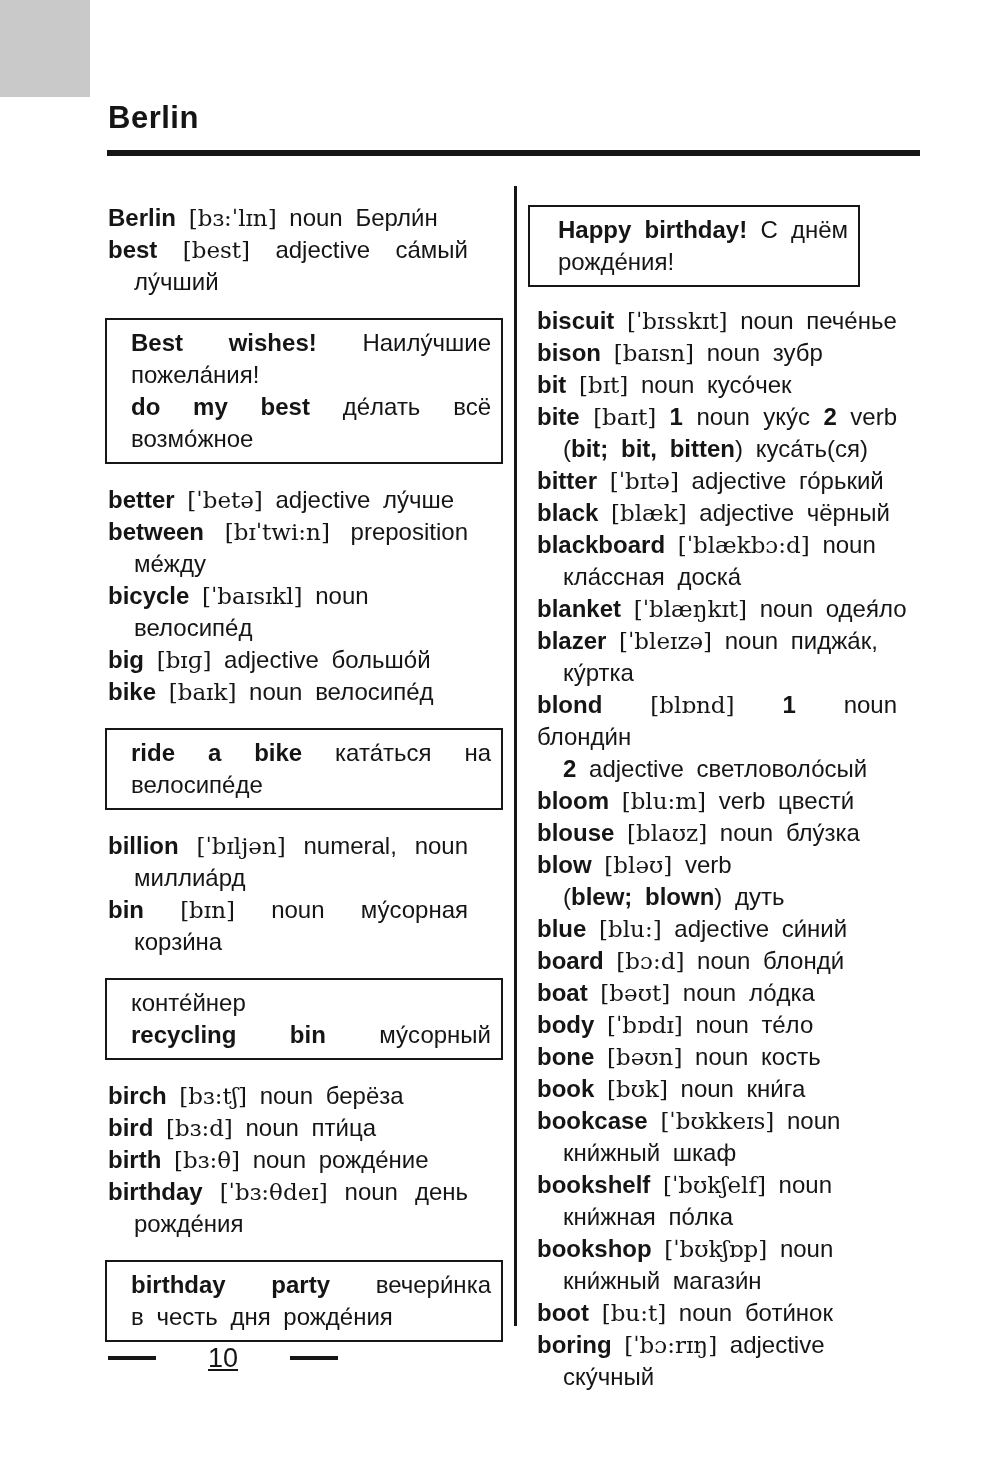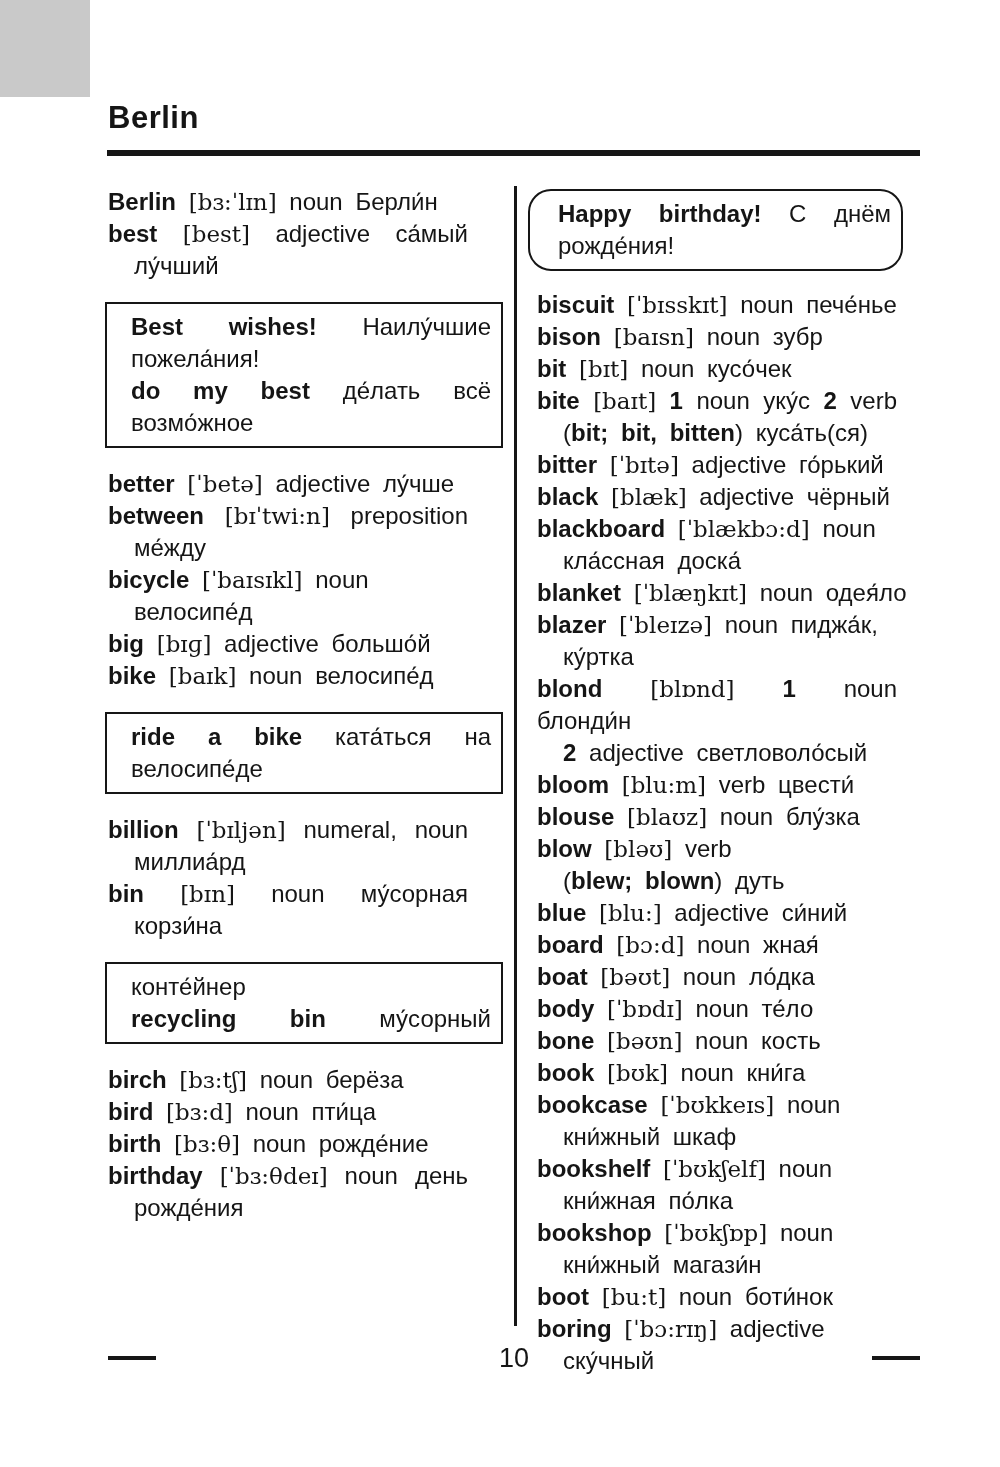--- a/index.html
+++ b/index.html
@@ -26,21 +26,21 @@
     position: absolute; left: 107px; top: 150px;
     width: 813px; height: 6px;
     background: #161616;
   }
   main { position: absolute; left: 0; top: 186px; width: 1000px; }
   .divider {
     position: absolute; left: 514px; top: 0;
     width: 3px; height: 1140px;
     background: #161616;
   }
-  .col { position: absolute; top: 0; }
+  .col { position: absolute; top: 16px; }
   .col-left  { left: 108px; width: 360px; }
   .col-right { left: 537px; width: 360px; }
 
   .line {
     font-size: 24px;
     line-height: 32px;
     white-space: nowrap;
     word-spacing: 6px;
   }
   .entry .line.cont { padding-left: 26px; }
@@ -59,30 +59,31 @@
   .seg-forms b { font-weight: 700; }
 
   .phrase-box {
     box-sizing: border-box;
     border: 2px solid #161616;
     width: 398px;
     margin: 20px 17px 20px -3px;
     padding: 7px 10px 7px 24px;
   }
   .col-right .phrase-box {
-    width: 375px;
+    width: 332px;
     margin: 3px 0 18px -9px;
     padding-left: 28px;
-    border-radius: 23px;
   }
 
   footer {
     position: absolute; left: 108px; top: 1340px;
     width: 812px;
-    display: flex; align-items: center; justify-content: space-between;
+    display: flex; align-items: center; justify-content: flex-start;
+    gap: 52px;
+    text-decoration: underline;
   }
   .footer-dash { width: 48px; height: 4px; background: #161616; }
   .page-number { font-size: 27px; line-height: 36px; }
 </style>
 </head>
 <body>
 
 <div class="corner-tab"></div>
 
 <h1 class="guide-word">Berlin</h1>
@@ -142,20 +143,24 @@
       <div class="entry">
         <div class="line"><span class="seg seg-hw">bird</span> <span class="seg seg-tr">[bɜ:d]</span> <span class="seg seg-pos">noun</span> <span class="seg seg-ru">пти́ца</span></div>
       </div>
       <div class="entry">
         <div class="line"><span class="seg seg-hw">birth</span> <span class="seg seg-tr">[bɜ:θ]</span> <span class="seg seg-pos">noun</span> <span class="seg seg-ru">рожде́ние</span></div>
       </div>
       <div class="entry">
         <div class="line stretch"><span class="seg seg-hw">birthday</span> <span class="seg seg-tr">[ˈbɜ:θdeɪ]</span> <span class="seg seg-pos">noun</span> <span class="seg seg-ru">день</span></div>
         <div class="line cont"><span class="seg seg-ru">рожде́ния</span></div>
       </div>
+      <div class="phrase-box">
+        <div class="line stretch"><span class="seg seg-bold">birthday party</span> <span class="seg seg-ru">вечери́нка</span></div>
+        <div class="line"><span class="seg seg-ru">в честь дня рожде́ния</span></div>
+      </div>
     </section>
   <div class="divider"></div>
   <section class="col col-right" id="col-right">
       <div class="phrase-box">
         <div class="line stretch"><span class="seg seg-bold">Happy birthday!</span> <span class="seg seg-ru">С днём</span></div>
         <div class="line"><span class="seg seg-ru">рожде́ния!</span></div>
       </div>
       <div class="entry">
         <div class="line"><span class="seg seg-hw">biscuit</span> <span class="seg seg-tr">[ˈbɪsskɪt]</span> <span class="seg seg-pos">noun</span> <span class="seg seg-ru">пече́нье</span></div>
       </div>
@@ -197,21 +202,21 @@
         <div class="line"><span class="seg seg-hw">blouse</span> <span class="seg seg-tr">[blaʊz]</span> <span class="seg seg-pos">noun</span> <span class="seg seg-ru">блу́зка</span></div>
       </div>
       <div class="entry">
         <div class="line"><span class="seg seg-hw">blow</span> <span class="seg seg-tr">[bləʊ]</span> <span class="seg seg-pos">verb</span></div>
         <div class="line cont"><span class="seg seg-forms">(<b>blew; blown</b>)</span> <span class="seg seg-ru">дуть</span></div>
       </div>
       <div class="entry">
         <div class="line"><span class="seg seg-hw">blue</span> <span class="seg seg-tr">[blu:]</span> <span class="seg seg-pos">adjective</span> <span class="seg seg-ru">си́ний</span></div>
       </div>
       <div class="entry">
-        <div class="line"><span class="seg seg-hw">board</span> <span class="seg seg-tr">[bɔ:d]</span> <span class="seg seg-pos">noun</span> <span class="seg seg-ru">жная́</span></div>
+        <div class="line"><span class="seg seg-hw">board</span> <span class="seg seg-tr">[bɔ:d]</span> <span class="seg seg-pos">noun</span> <span class="seg seg-ru">блонди́</span></div>
       </div>
       <div class="entry">
         <div class="line"><span class="seg seg-hw">boat</span> <span class="seg seg-tr">[bəʊt]</span> <span class="seg seg-pos">noun</span> <span class="seg seg-ru">ло́дка</span></div>
       </div>
       <div class="entry">
         <div class="line"><span class="seg seg-hw">body</span> <span class="seg seg-tr">[ˈbɒdɪ]</span> <span class="seg seg-pos">noun</span> <span class="seg seg-ru">те́ло</span></div>
       </div>
       <div class="entry">
         <div class="line"><span class="seg seg-hw">bone</span> <span class="seg seg-tr">[bəʊn]</span> <span class="seg seg-pos">noun</span> <span class="seg seg-ru">кость</span></div>
       </div>

